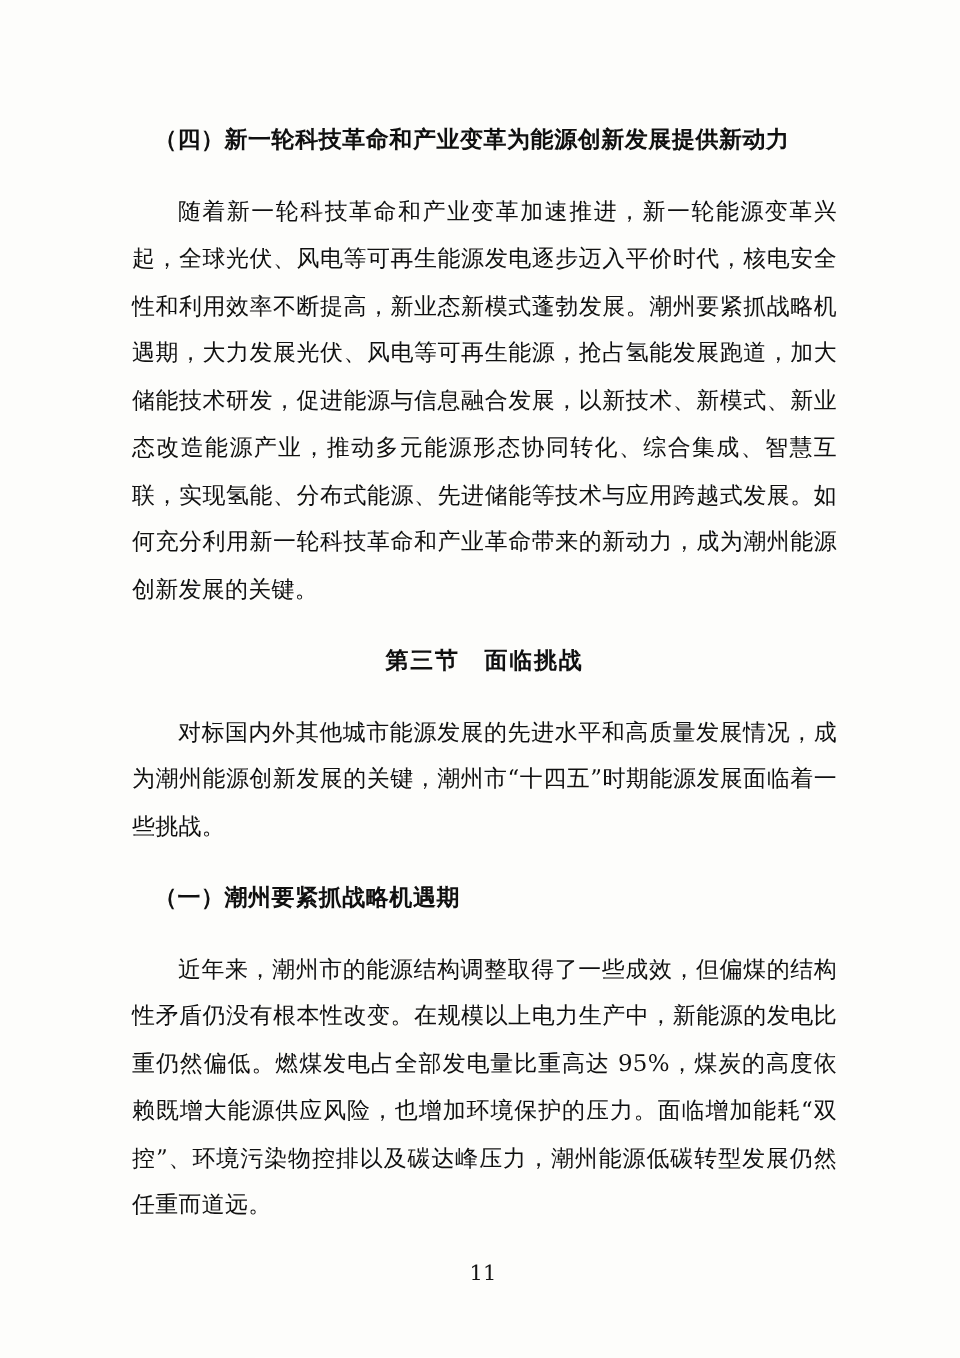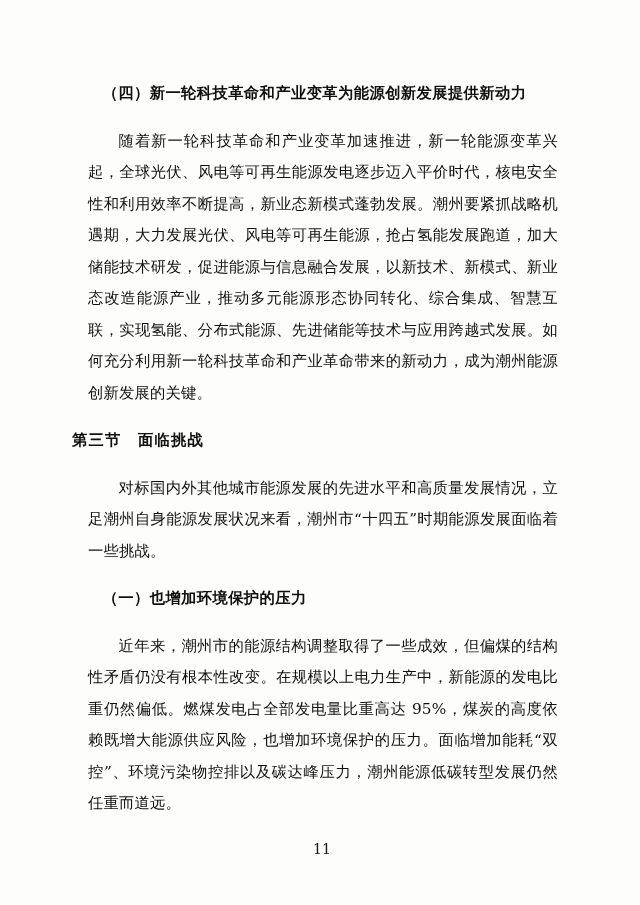--- a/index.html
+++ b/index.html
@@ -32,21 +32,21 @@
   .heading {
     font-weight: bold;
     text-indent: 2em;
     margin: 0;
     text-align: justify;
     text-justify: inter-ideograph;
     letter-spacing: 0.4px;
   }
   .heading-center {
     font-weight: bold;
-    text-align: left;
+    text-align: center;
     margin: 0;
     letter-spacing: 1.2px;
   }
   .para {
     text-indent: 2em;
     margin: 16px;
   }
   .page-number {
     position: absolute;
     left: 4px;
@@ -63,22 +63,22 @@
 
 <div class="page">
   <div class="doc-body">
 
     <p class="heading">（四）新一轮科技革命和产业变革为能源创新发展提供新动力</p>
 
     <p class="para">随着新一轮科技革命和产业变革加速推进，新一轮能源变革兴起，全球光伏、风电等可再生能源发电逐步迈入平价时代，核电安全性和利用效率不断提高，新业态新模式蓬勃发展。潮州要紧抓战略机遇期，大力发展光伏、风电等可再生能源，抢占氢能发展跑道，加大储能技术研发，促进能源与信息融合发展，以新技术、新模式、新业态改造能源产业，推动多元能源形态协同转化、综合集成、智慧互联，实现氢能、分布式能源、先进储能等技术与应用跨越式发展。如何充分利用新一轮科技革命和产业革命带来的新动力，成为潮州能源创新发展的关键。</p>
 
     <p class="heading-center">第三节　面临挑战</p>
 
-    <p class="para">对标国内外其他城市能源发展的先进水平和高质量发展情况，立足潮州自身能源发展状况来看，潮州市“十四五”时期能源发展面临着一些挑战。</p>
+    <p class="para">对标国内外其他城市能源发展的先进水平和高质量发展情况，成为潮州能源创新发展的关键，潮州市“十四五”时期能源发展面临着一些挑战。</p>
 
-    <p class="heading">（一）也增加环境保护的压力</p>
+    <p class="heading">（一）潮州要紧抓战略机遇期</p>
 
     <p class="para">近年来，潮州市的能源结构调整取得了一些成效，但偏煤的结构性矛盾仍没有根本性改变。在规模以上电力生产中，新能源的发电比重仍然偏低。燃煤发电占全部发电量比重高达 95%，煤炭的高度依赖既增大能源供应风险，也增加环境保护的压力。面临增加能耗“双控”、环境污染物控排以及碳达峰压力，潮州能源低碳转型发展仍然任重而道远。</p>
 
   </div>
 
   <div class="page-number">11</div>
 </div>
 
 </body></html>

